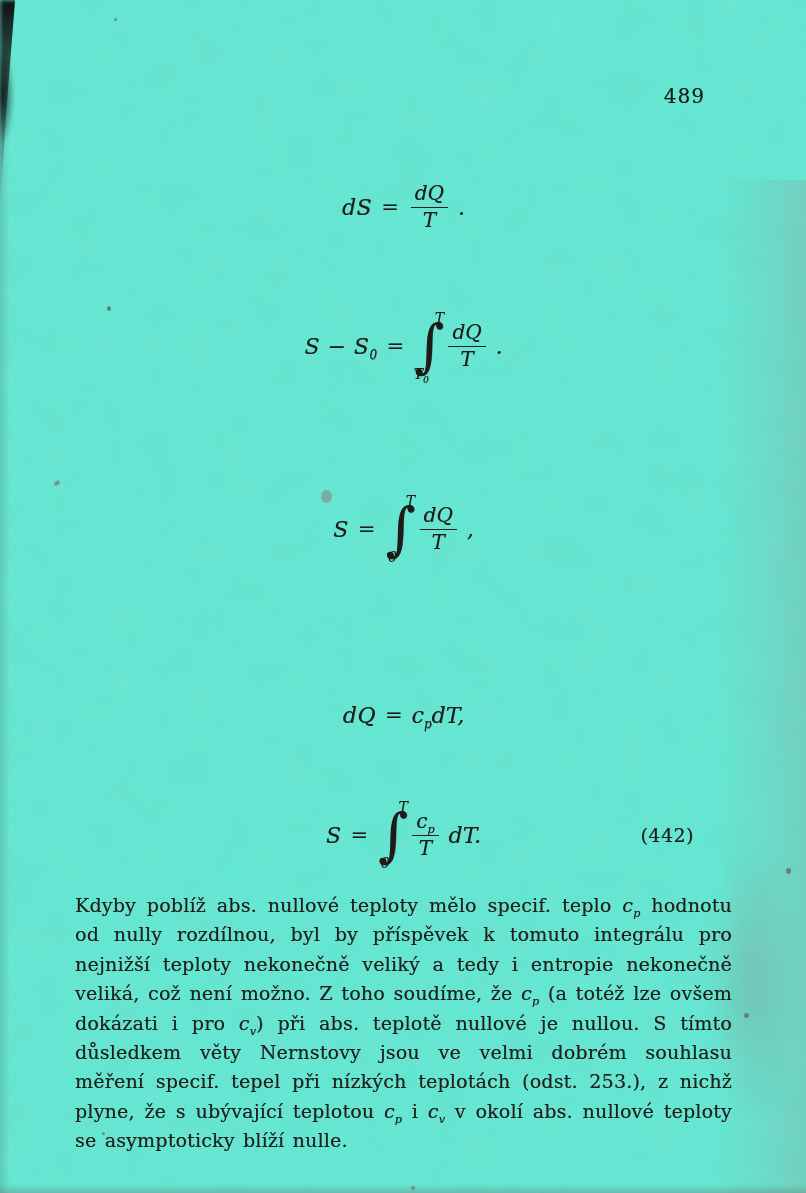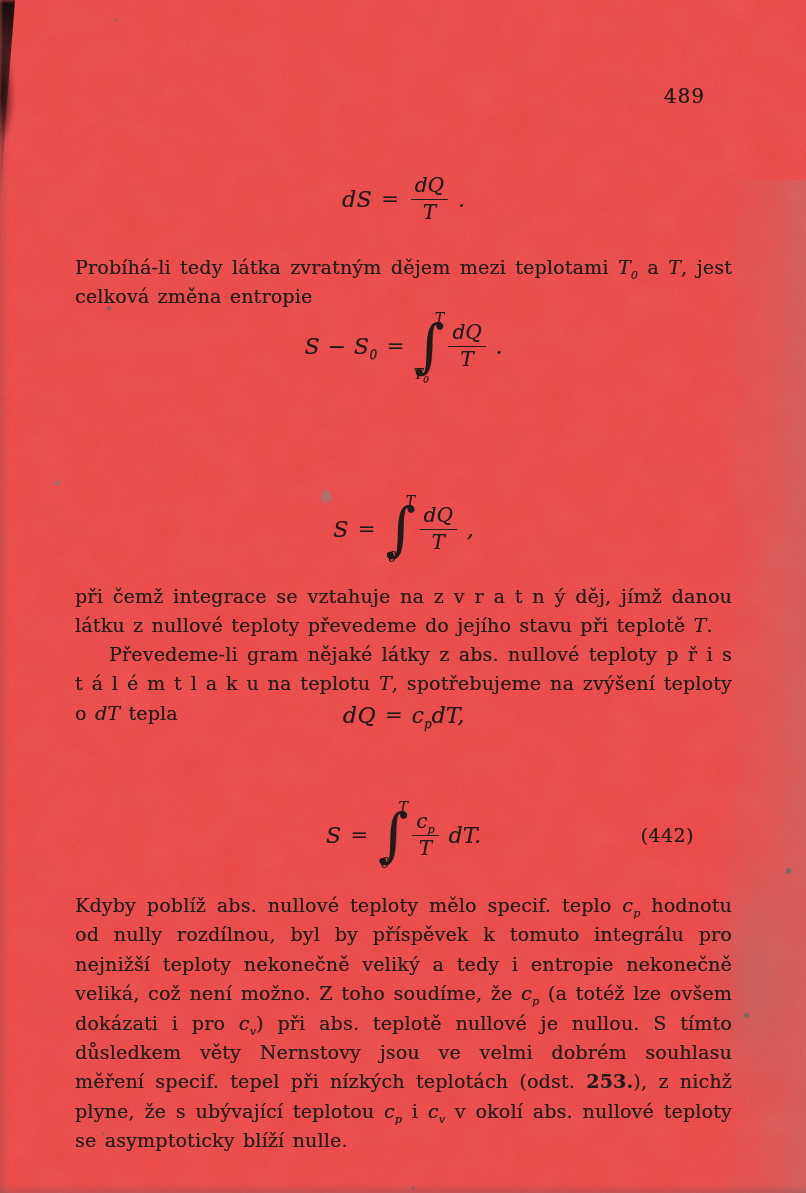--- a/index.html
+++ b/index.html
@@ -4,21 +4,21 @@
 <style>
   html,body{margin:0;padding:0;}
   body{
     width:806px;height:1193px;
     font-family:"DejaVu Serif", serif;
     background:#f4f2ee;
     overflow:hidden;
   }
   .page{
     position:relative;width:806px;height:1193px;
-    background:#ef4444;
+    background:#5eead4;
     color:#221f1c;
     overflow:hidden;
   }
   .texture{position:absolute;inset:0;pointer-events:none;}
   
   .wedge{
     position:absolute;top:0;left:0;width:26px;height:215px;
     background:linear-gradient(to bottom, rgba(8,8,8,.95), rgba(22,22,22,.55) 45%, rgba(40,40,40,0) 96%);
     clip-path:polygon(0 0, 58% 0, 22% 55%, 0 100%);
     filter:blur(2px);
@@ -54,21 +54,21 @@
   }
   .para{
     position:absolute;left:75px;width:657px;margin:0;
     font-size:19px;line-height:29.4px;
     text-align:justify;
     word-spacing:2px;letter-spacing:.2px;
     color:#201d1a;
     text-shadow:.3px .3px .35px rgba(32,30,28,.5);
   }
   .para i{font-style:italic;}
-  .para b{font-weight:bold;}
+  .para b{font-weight:normal;}
   .para sub{font-size:11px;font-style:italic;line-height:0;}
   .indent{text-indent:34px;}
   
   .eq{
     position:absolute;left:75px;width:657px;
     display:flex;align-items:center;justify-content:center;
     font-size:22px;font-style:italic;
     color:#1e1b18;text-shadow:.3px .3px .35px rgba(32,30,28,.5);
   }
   .eq .rel{font-style:normal;margin:0 9px;font-size:21px;}
@@ -119,31 +119,30 @@
   <div class="speck" style="left:321px;top:490px;width:11px;height:13px;background:#8a857d;opacity:.6;filter:blur(.5px)"></div>
   <div class="speck" style="left:54px;top:481px;width:6px;height:4px;background:#7d7972;opacity:.75;transform:rotate(-40deg);border-radius:40%"></div>
   <div class="speck" style="left:786px;top:868px;width:5px;height:6px;opacity:.8"></div>
   <div class="speck" style="left:744px;top:1013px;width:5px;height:5px;opacity:.8"></div>
   <div class="speck" style="left:102px;top:1132px;width:3px;height:3px;opacity:.7"></div>
   <div class="speck" style="left:411px;top:1186px;width:4px;height:4px;opacity:.6"></div>
 
   <div class="pagenum">489</div>
 
 
-  <div class="eq" style="top:170px;height:58px">
+  <div class="eq" style="top:178px;height:58px">
     <i class="mvar">dS</i>
     <span class="rel">=</span>
     <span class="frac">
       <i class="num">dQ</i>
       <i class="den">T</i>
     </span>
     <span class="post">.</span>
   </div>
 
-  <p class="para" style="top:253px">Probíhá-li tedy látka zvratným dějem mezi teplotami <i>T</i><sub>0</sub> a <i>T</i>, jest celková změna entropie</p>
 
   <div class="eq" style="top:300px;height:92px">
     <span class="mvar"><i>S − S</i><sub>0</sub></span>
     <span class="rel">=</span>
     <span class="bigint">
       <i class="up">T</i>
       <span class="sign">∫</span>
       <span class="lo"><i>T</i><sub>0</sub></span>
     </span>
     <span class="frac">
@@ -162,23 +161,21 @@
       <span class="sign">∫</span>
       <span class="lo">0</span>
     </span>
     <span class="frac">
       <i class="num">dQ</i>
       <i class="den">T</i>
     </span>
     <span class="post">,</span>
   </div>
 
-  <p class="para" style="top:582px">při čemž integrace se vztahuje na z v r a t n ý děj, jímž danou látku z nullové teploty převedeme do jejího stavu při teplotě <i>T</i>.</p>
-
-  <p class="para indent" style="top:640px">Převedeme-li gram nějaké látky z abs. nullové teploty p ř i s t á l é m t l a k u na teplotu <i>T</i>, spotřebujeme na zvýšení teploty o <i>dT</i> tepla</p>
+
 
   <div class="eq" style="top:700px;height:30px">
     <i class="mvar">dQ</i>
     <span class="rel">=</span>
     <span><i>c</i><sub>p</sub><i>dT,</i></span>
   </div>
 
 
   <div class="eq" style="top:787px;height:96px">
     <i class="mvar">S</i>

